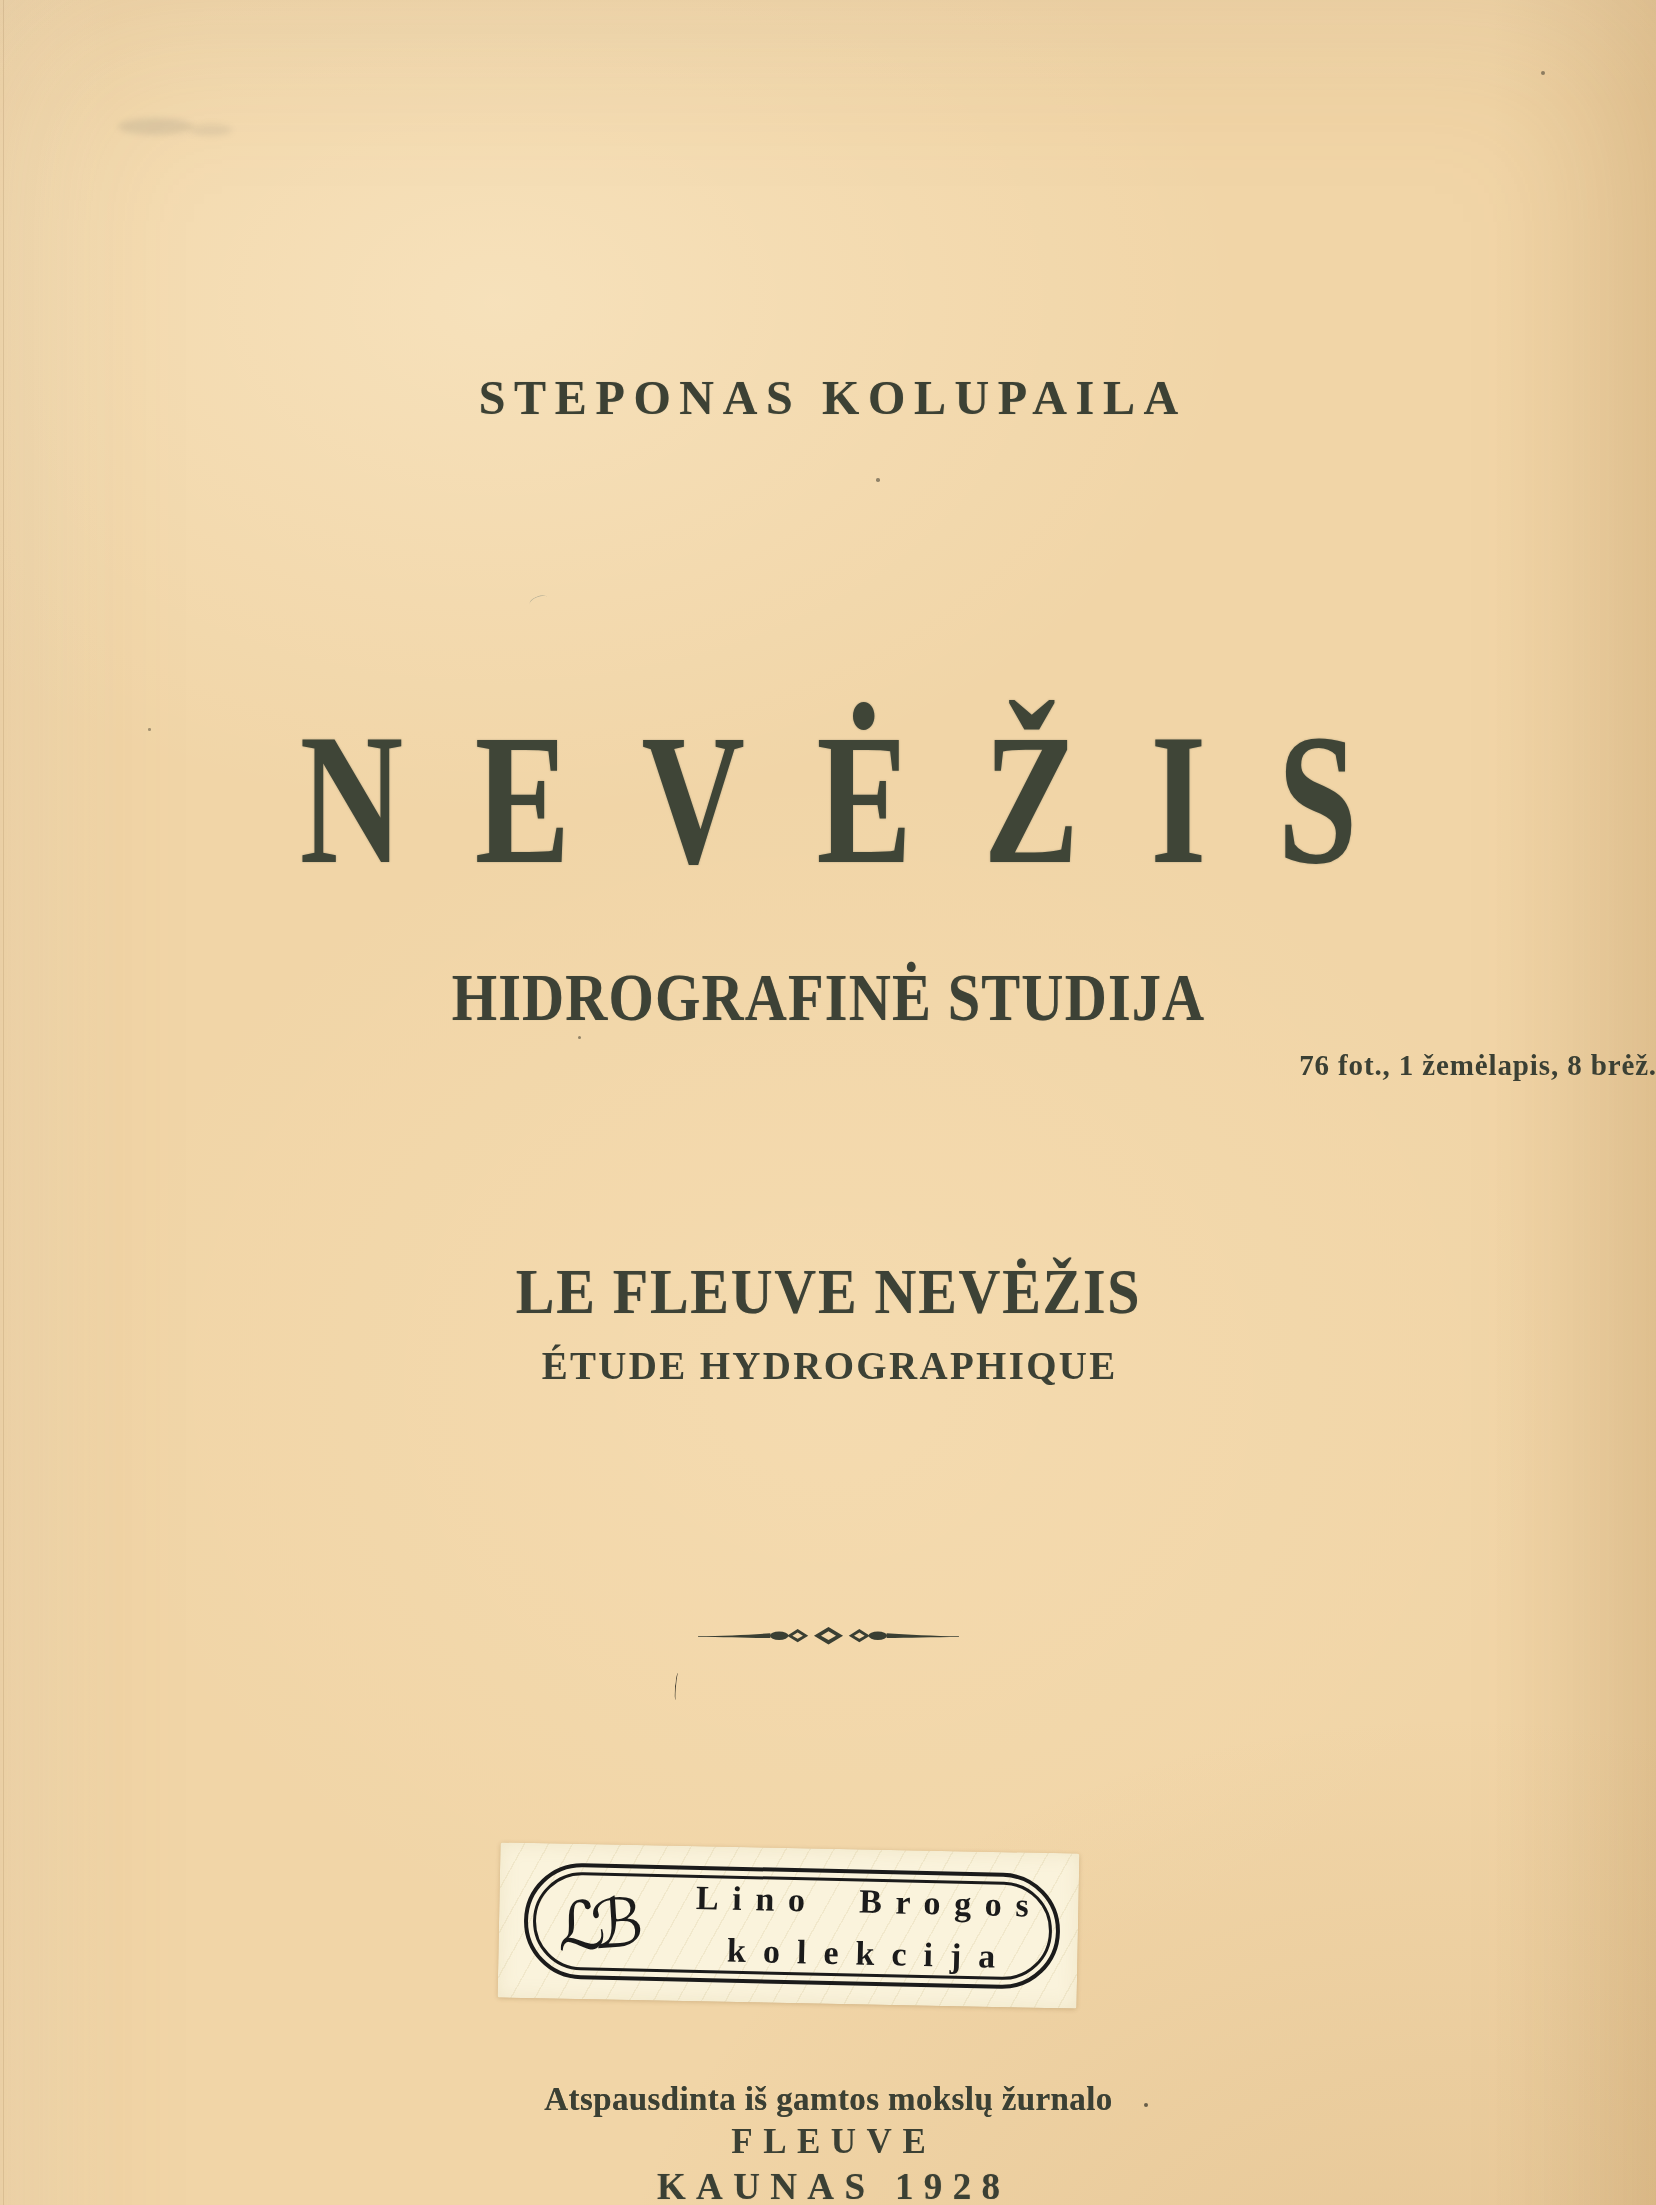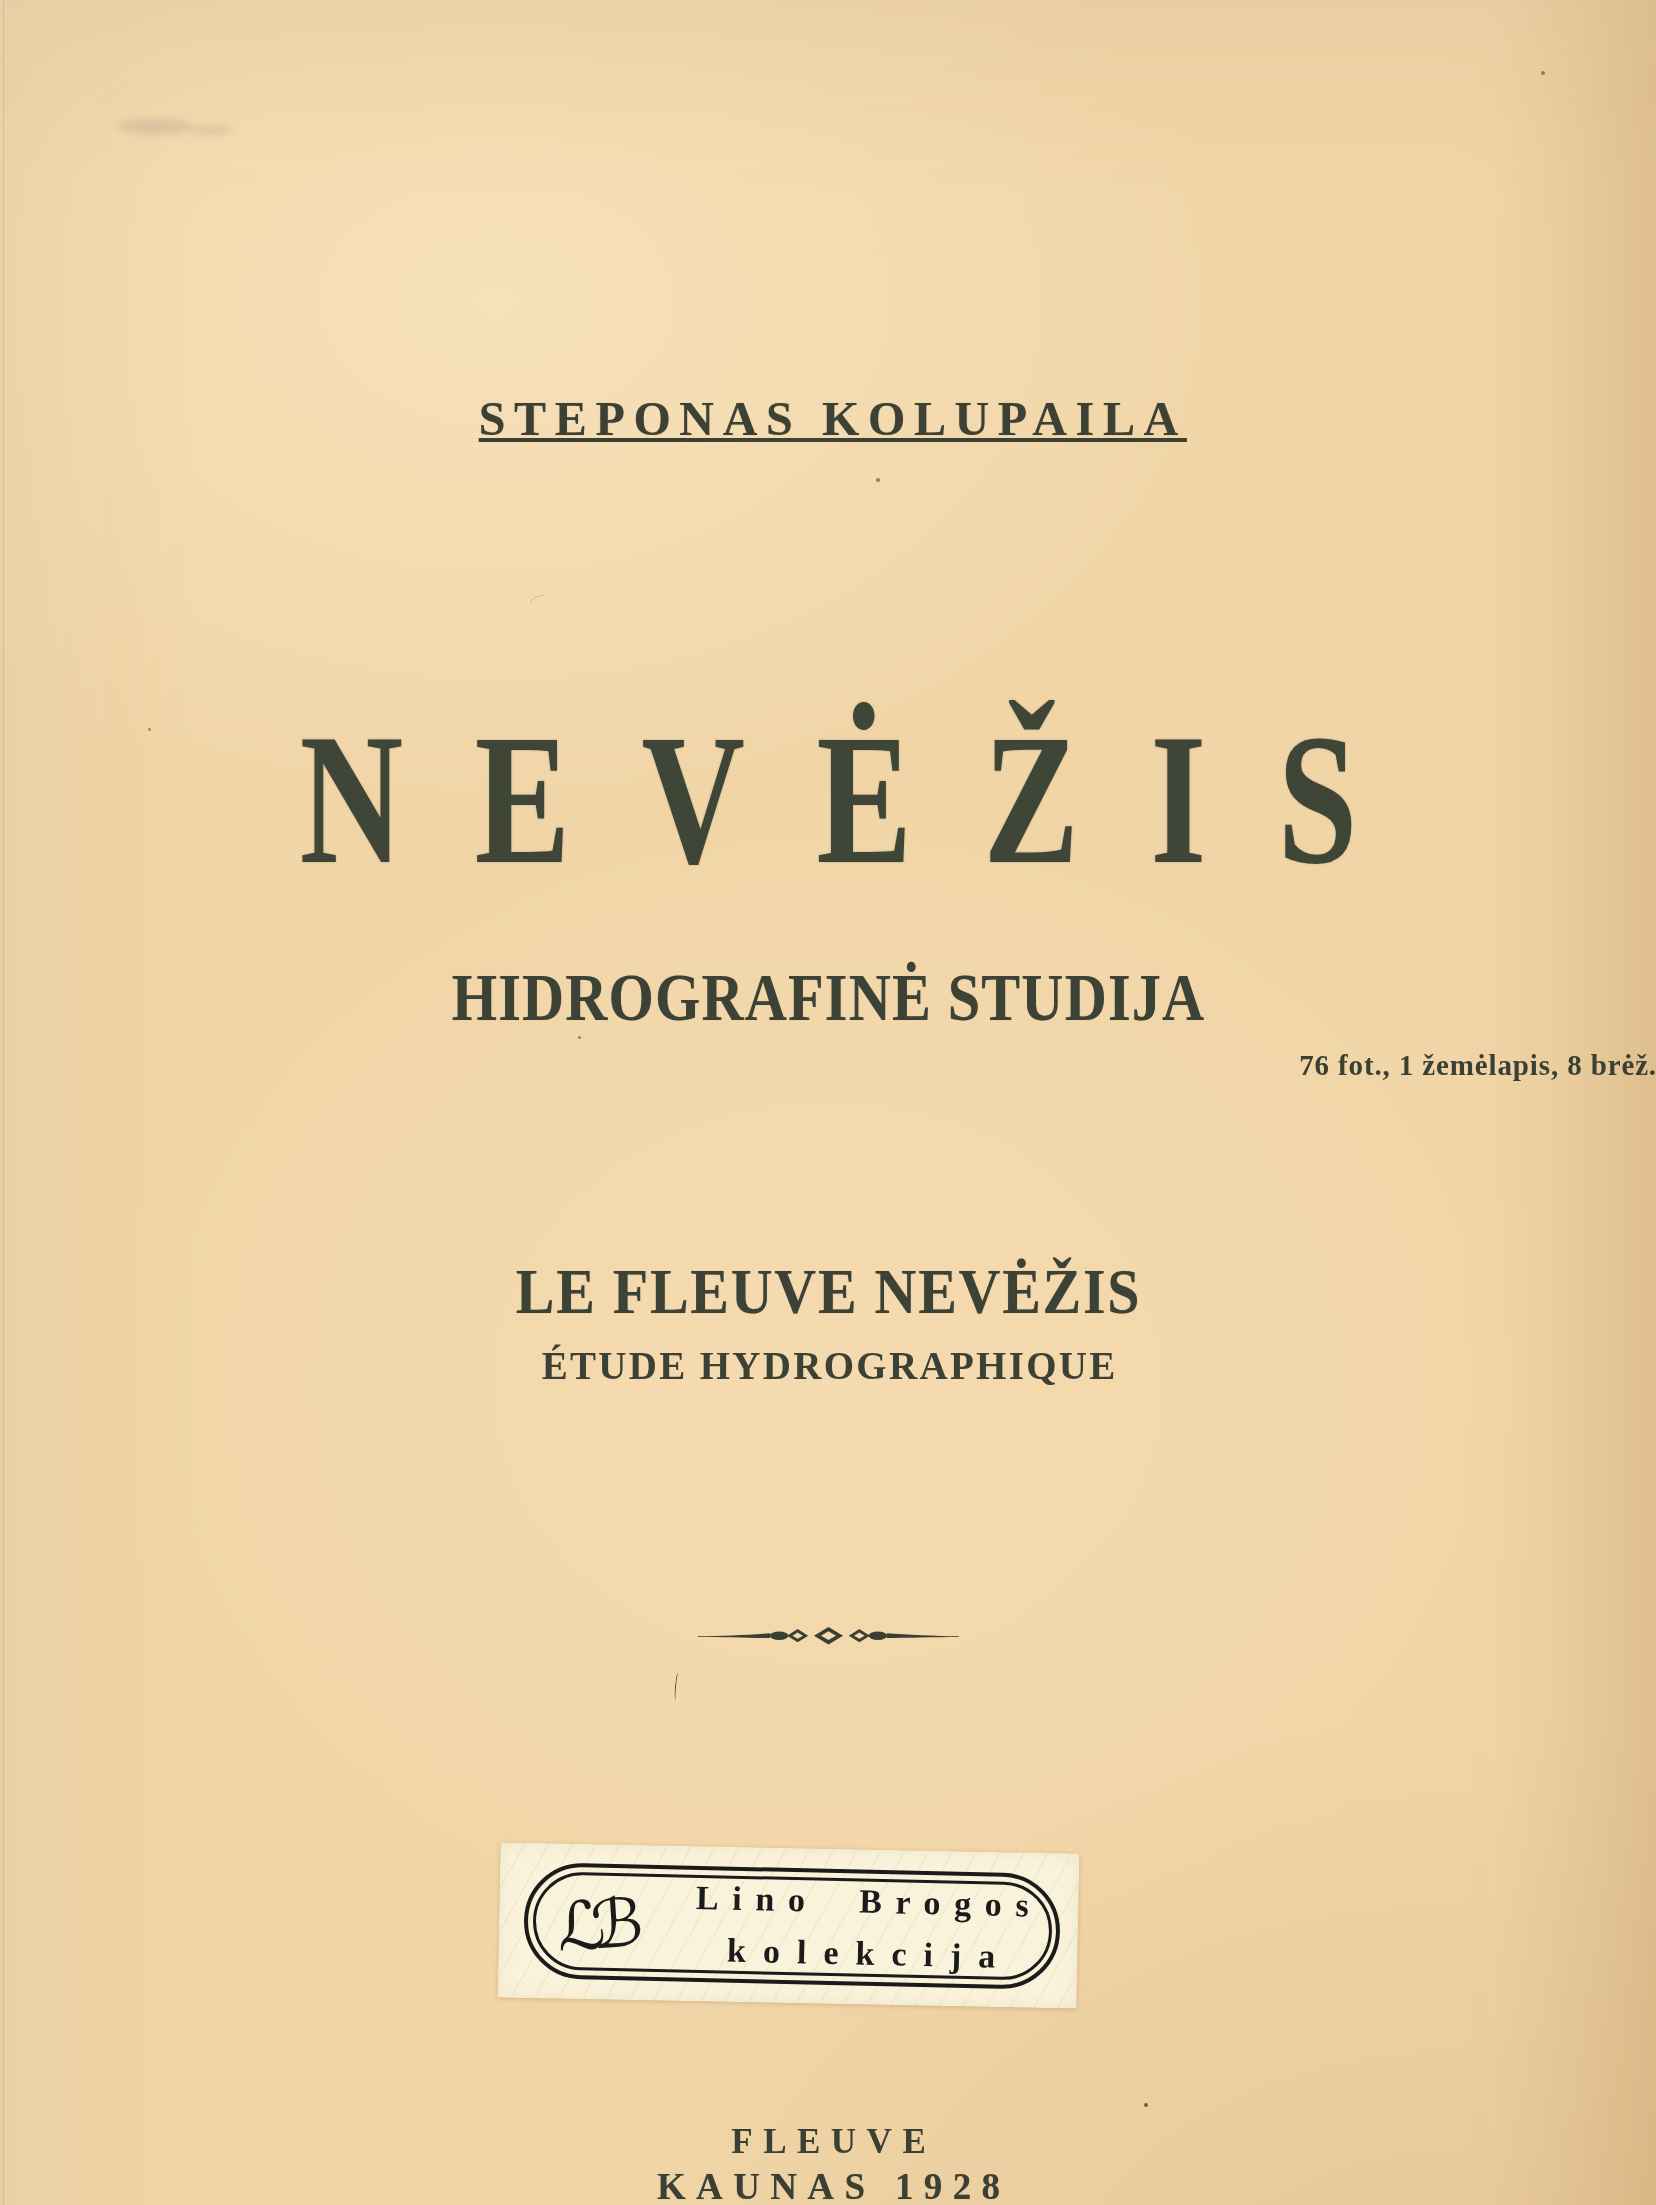--- a/index.html
+++ b/index.html
@@ -22,23 +22,23 @@
       linear-gradient(to right, rgba(255,246,226,.22), rgba(255,246,226,0) 7%, rgba(255,246,226,0) 90%, rgba(140,95,40,.10)),
       linear-gradient(to bottom, rgba(255,246,226,.15), rgba(255,246,226,0) 4%, rgba(255,246,226,0) 95%, rgba(150,105,45,.14)),
       var(--paper);
     box-shadow: inset 0 0 185px rgba(160,110,45,.22);
   }
   .block{
     position:absolute;left:0;width:100%;
     text-align:center;line-height:1;white-space:nowrap;
   }
   .author{
-    top:395px;font-size:48px;font-weight:bold;
+    top:374px;font-size:48px;font-weight:bold;
     letter-spacing:.18em;text-indent:.18em;
-    color:#3c4134;text-shadow:0 0 0.9px rgba(60,65,52,.45);text-decoration:underline;
+    color:#3c4134;text-shadow:0 0 0.9px rgba(60,65,52,.45);
   }
   .affiliation{
     top:451px;font-size:34px;font-weight:normal;
     letter-spacing:.035em;color:#3a3f33;
     text-shadow:0 0 0.4px rgba(58,63,51,.65);
   }
   .main-title{
     top:726px;font-size:146px;font-weight:bold;
     letter-spacing:.5em;text-indent:.5em;
     transform:scale(.98,1.28);transform-origin:50% 50%;
@@ -186,20 +186,21 @@
       <div class="stamp-inner">
         <div class="monogram">ℒℬ</div>
         <div class="stamp-text">
           <div class="stamp-line owner">Lino Brogos</div>
           <div class="stamp-line collection">kolekcija</div>
         </div>
       </div>
     </div>
   </div>
 
+  <div class="block imprint">Atspausdinta iš gamtos mokslų žurnalo</div>
   <div class="block publisher">FLEUVE</div>
   <div class="block place-year">KAUNAS 1928</div>
 
   <div class="speck sp1"></div>
   <div class="speck sp2"></div>
   <div class="speck sp3"></div>
   <div class="speck sp4"></div>
   <div class="speck sp5"></div>
 
   <div class="smudge sm1"></div>

